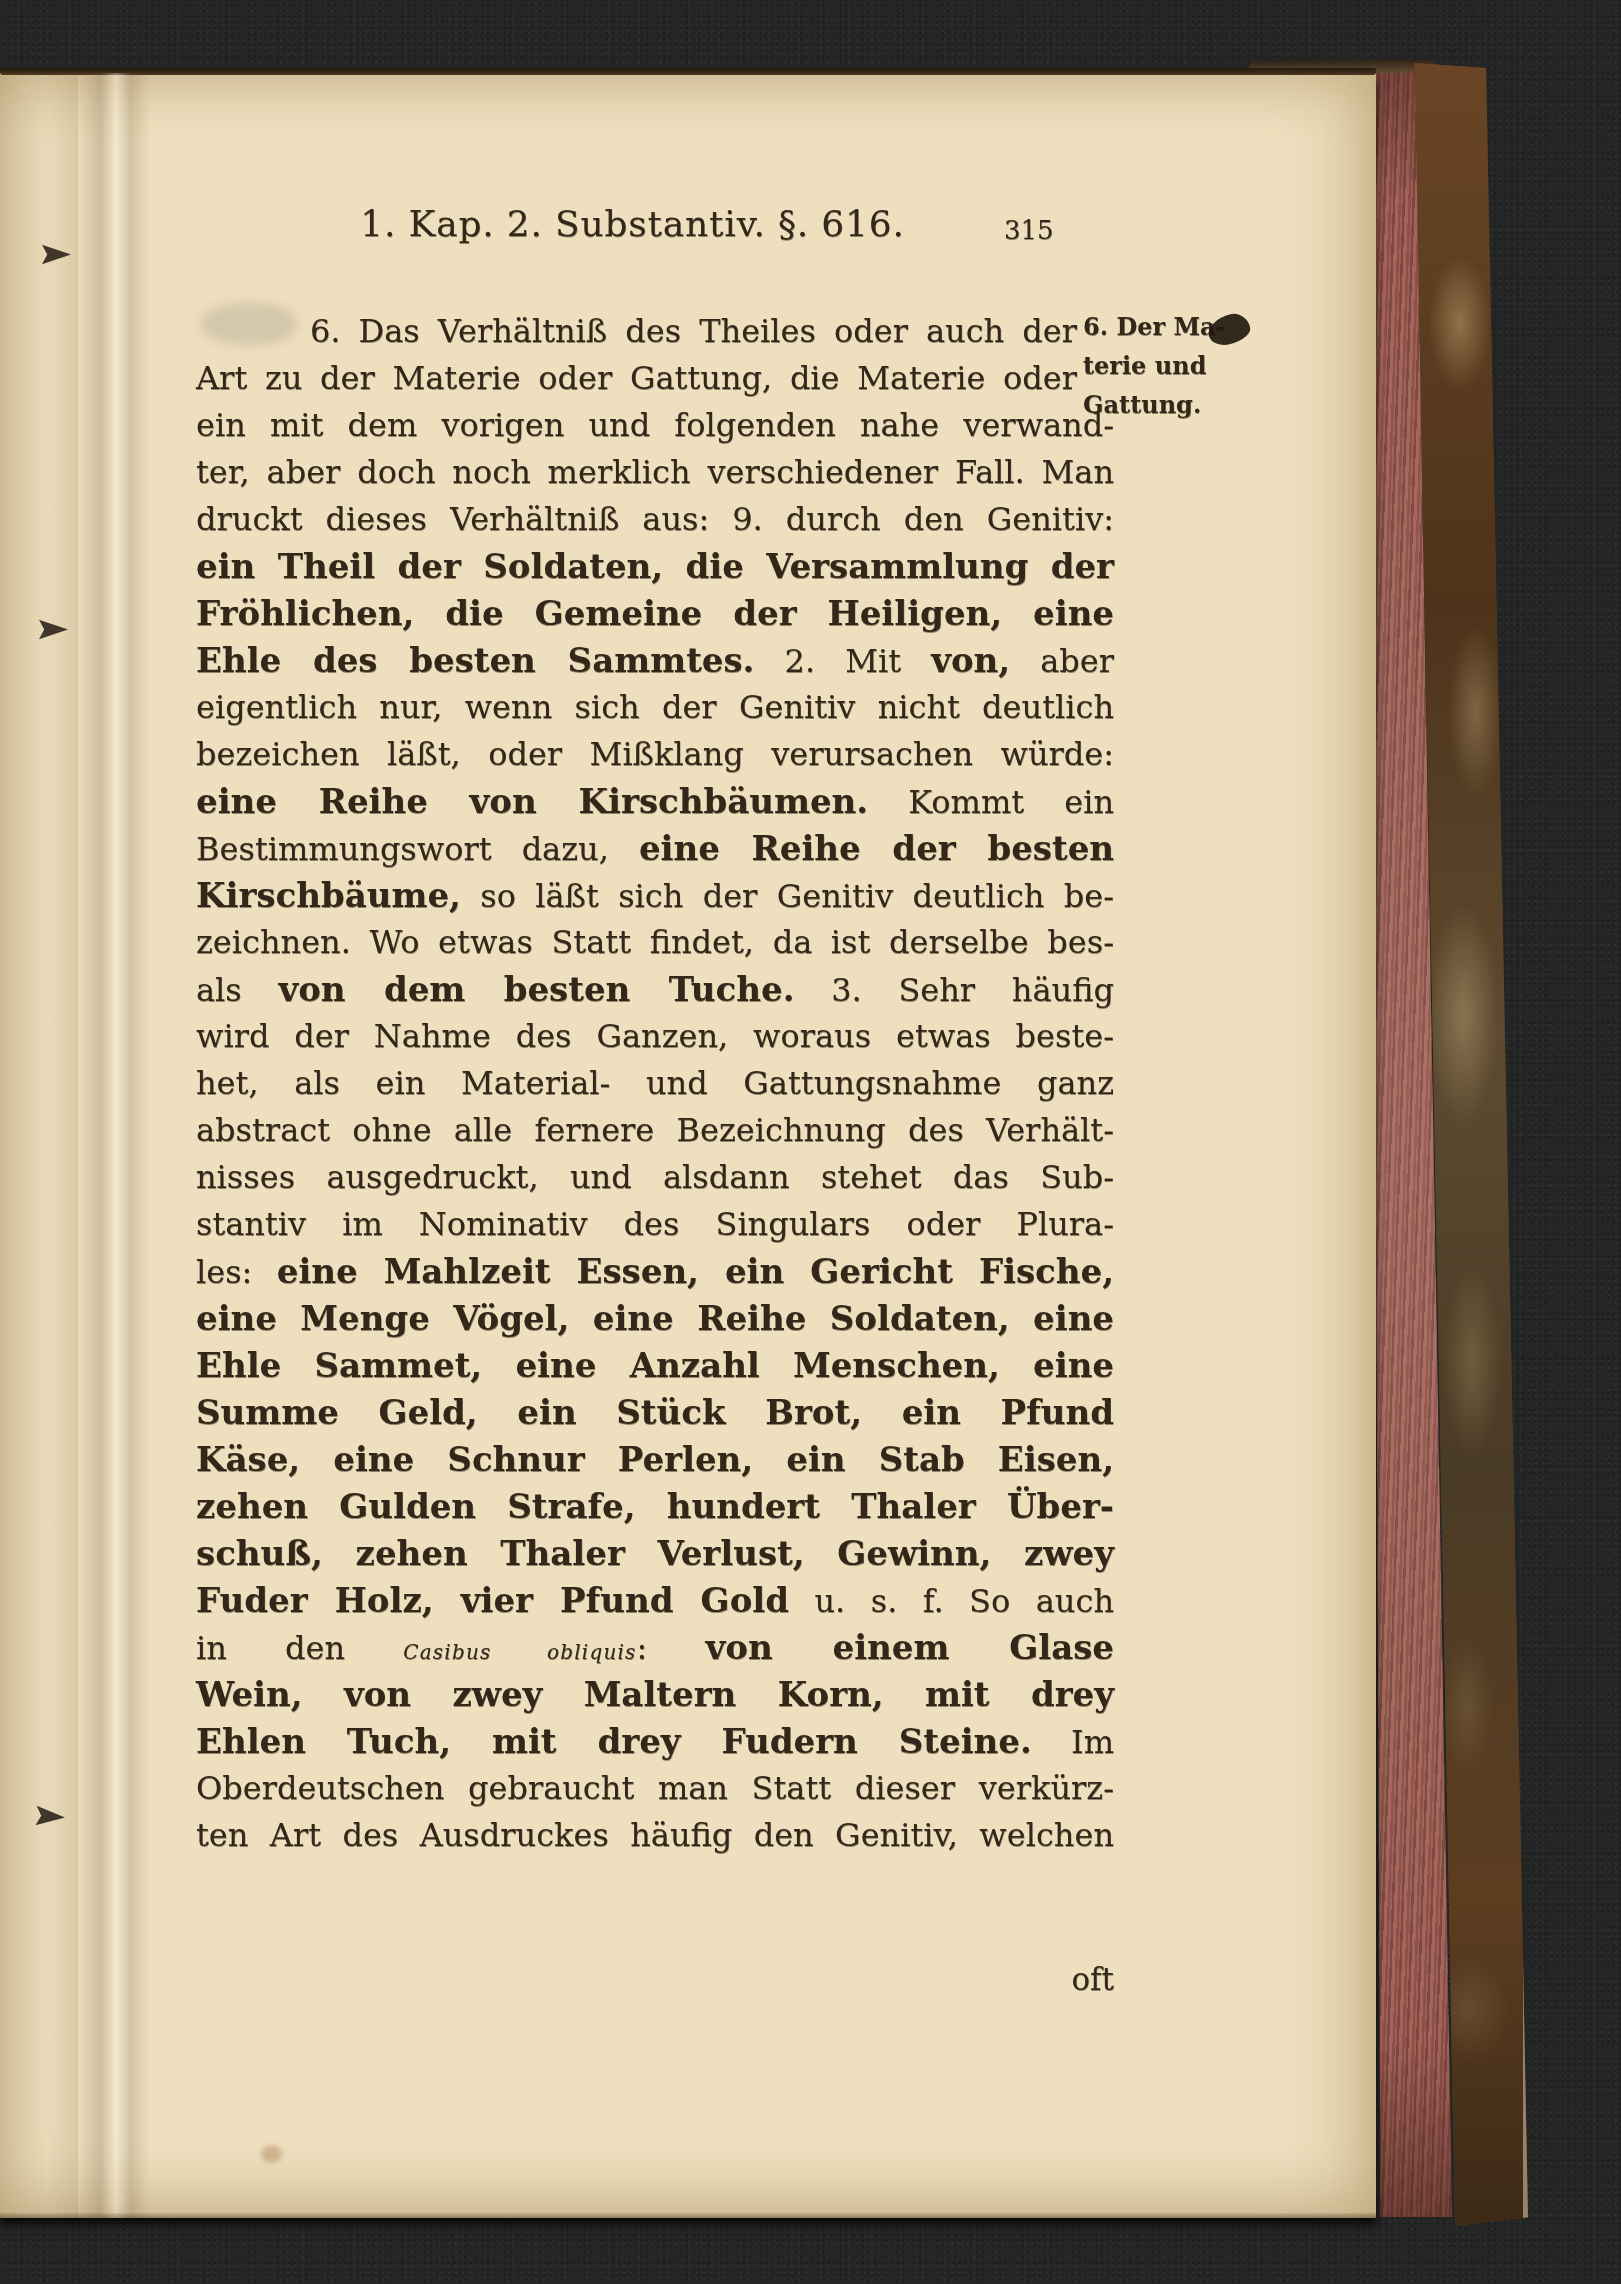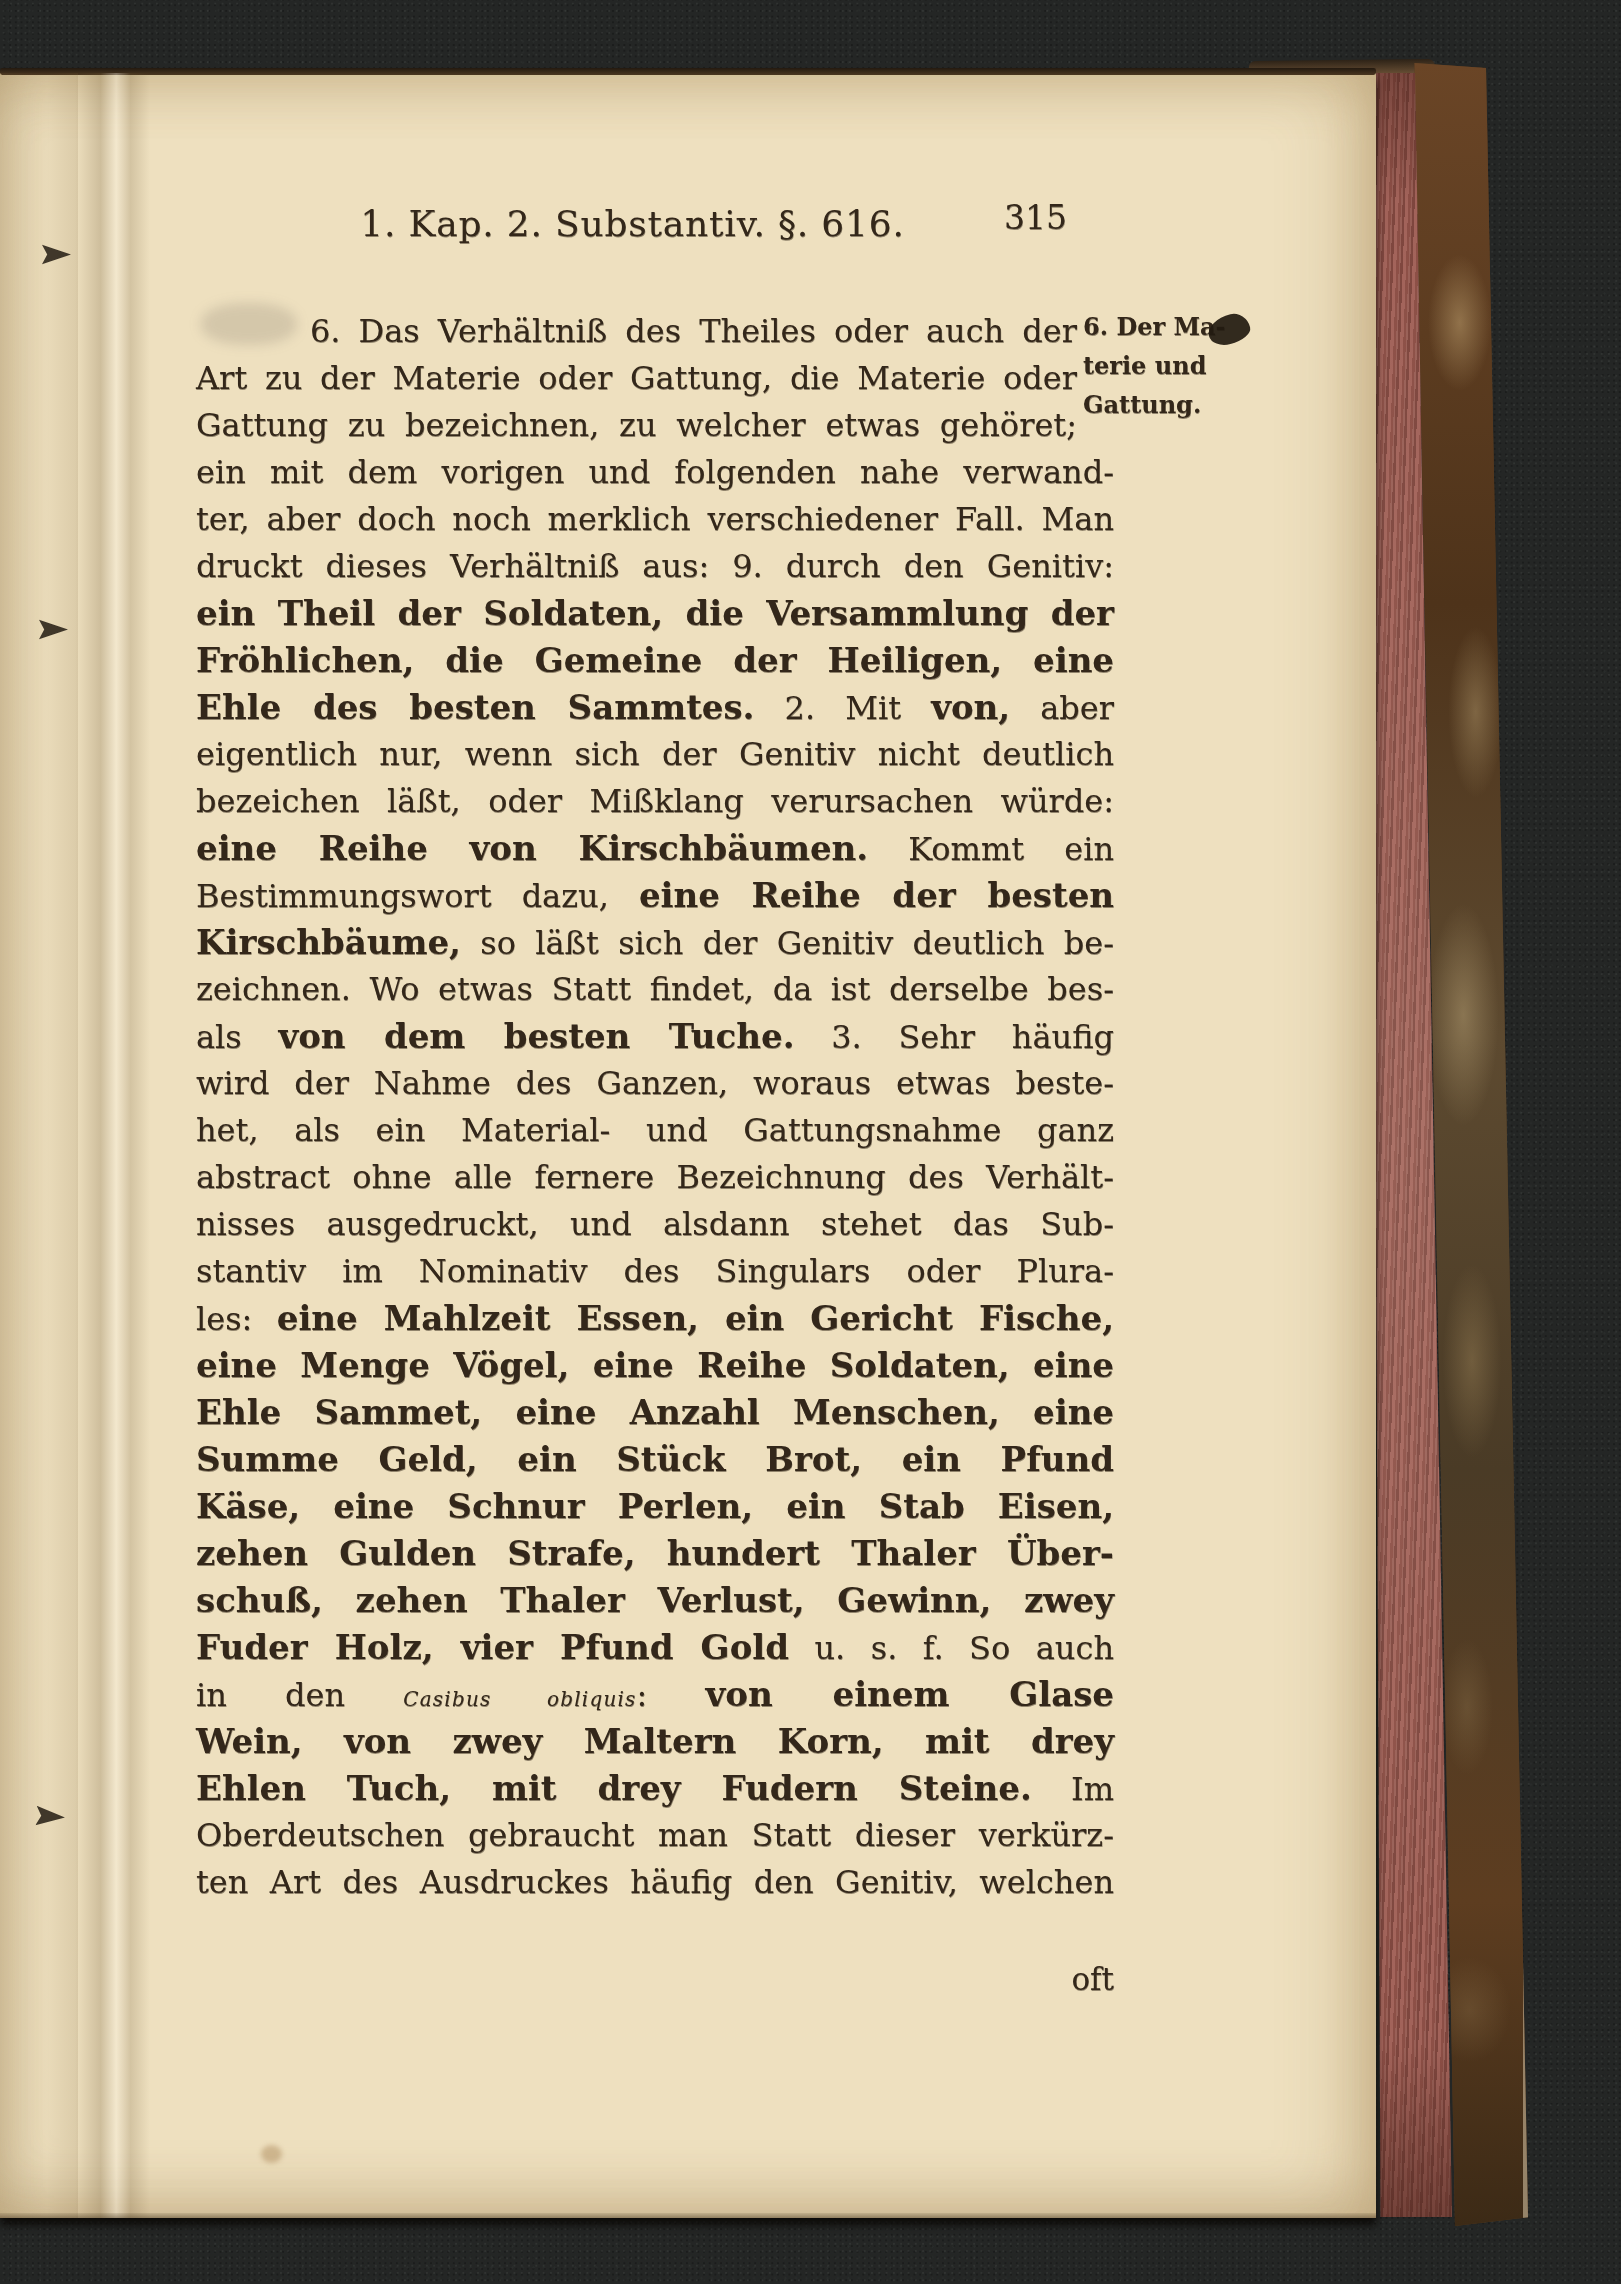--- a/index.html
+++ b/index.html
@@ -66,21 +66,21 @@
     border-radius:62% 38% 55% 45%/55% 60% 40% 45%;transform:rotate(-14deg);opacity:.92;}
   .ghost-smudge{position:absolute;left:201px;top:230px;width:96px;height:42px;
     background:rgba(110,100,88,.20);border-radius:45%;filter:blur(5.7px);}
   .stain{position:absolute;left:261px;top:2072px;width:21px;height:18px;border-radius:50%;
     background:rgba(150,105,55,.35);filter:blur(2.4px);}
 
   
   .ink{color:#33271a;text-shadow:0.4px 0.5px 0.6px rgba(51,39,26,.5);}
   .running-title{position:absolute;left:339px;top:130px;width:587px;text-align:center;
     font-size:36px;line-height:41px;letter-spacing:0.8px;}
-  .page-number{position:absolute;left:1004px;top:124px;width:89px;font-size:33px;line-height:41px;}
+  .page-number{position:absolute;left:1004px;top:137px;width:89px;font-size:26px;line-height:41px;}
   .margin-note{position:absolute;left:1083px;top:234px;width:203px;font-size:24px;
     line-height:39px;font-weight:700;}
   .text-block{position:absolute;left:196px;top:235px;width:918px;}
   .line{height:47px;line-height:47px;font-size:32px;white-space:nowrap;
     text-align:justify;text-align-last:justify;text-justify:inter-word;}
   .line.indent{padding-left:114px;}
   .line.narrow{padding-right:37px;}
   .seg-b{font-weight:700;font-size:34px;}
   .seg-a{font-style:italic;font-size:20px;letter-spacing:1.2px;}
   .catchword{position:absolute;left:196px;top:1883px;width:918px;height:47px;
@@ -112,21 +112,20 @@
     <div class="margin-note ink">
       <div>6. Der Ma-</div>
       <div>terie und</div>
       <div>Gattung.</div>
     </div>
     <div class="ink-blot"></div>
 
     <div class="text-block ink" id="body-text">
         <div class="line indent narrow"><span class="seg-r">6. Das Verhältniß des Theiles oder auch der</span></div>
         <div class="line narrow"><span class="seg-r">Art zu der Materie oder Gattung, die Materie oder</span></div>
-        <div class="line narrow"><span class="seg-r">Gattung zu bezeichnen, zu welcher etwas gehöret;</span></div>
         <div class="line"><span class="seg-r">ein mit dem vorigen und folgenden nahe verwand-</span></div>
         <div class="line"><span class="seg-r">ter, aber doch noch merklich verschiedener Fall. Man</span></div>
         <div class="line"><span class="seg-r">druckt dieses Verhältniß aus: 9. durch den Genitiv:</span></div>
         <div class="line"><span class="seg-b">ein Theil der Soldaten, die Versammlung der</span></div>
         <div class="line"><span class="seg-b">Fröhlichen, die Gemeine der Heiligen, eine</span></div>
         <div class="line"><span class="seg-b">Ehle des besten Sammtes.</span><span class="seg-r"> 2. Mit </span><span class="seg-b">von,</span><span class="seg-r"> aber</span></div>
         <div class="line"><span class="seg-r">eigentlich nur, wenn sich der Genitiv nicht deutlich</span></div>
         <div class="line"><span class="seg-r">bezeichen läßt, oder Mißklang verursachen würde:</span></div>
         <div class="line"><span class="seg-b">eine Reihe von Kirschbäumen.</span><span class="seg-r"> Kommt ein</span></div>
         <div class="line"><span class="seg-r">Bestimmungswort dazu, </span><span class="seg-b">eine Reihe der besten</span></div>

